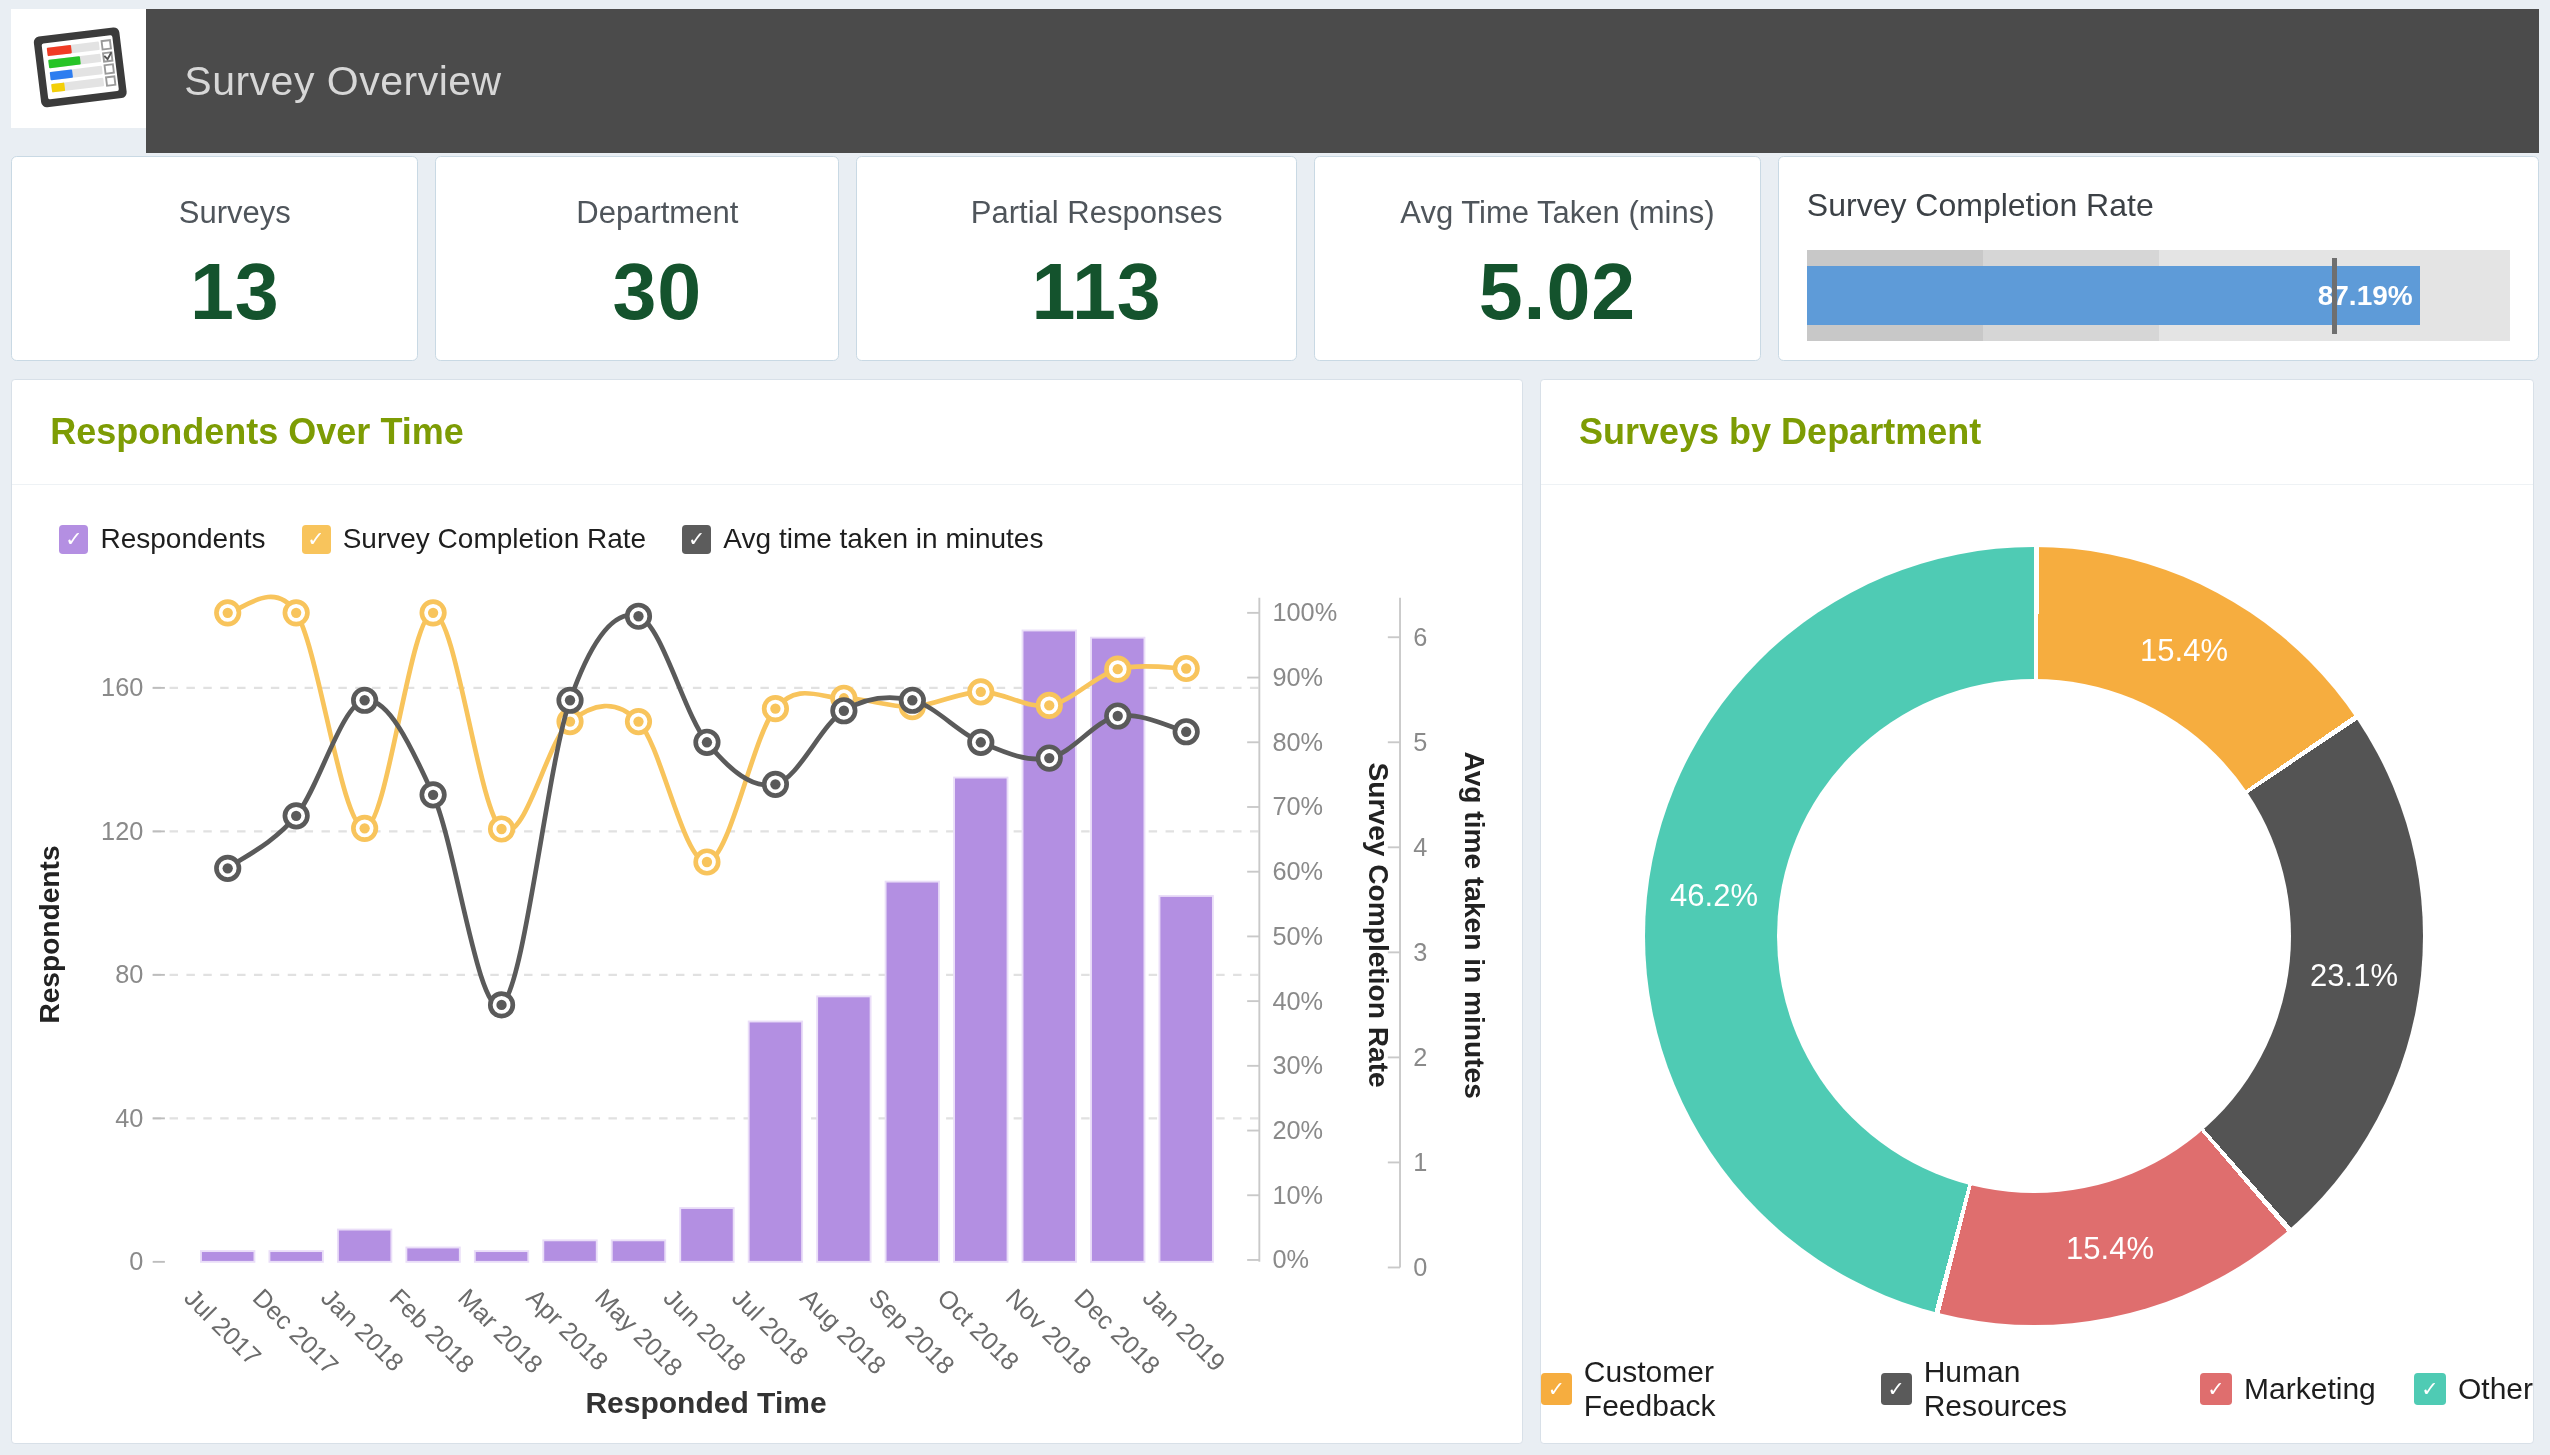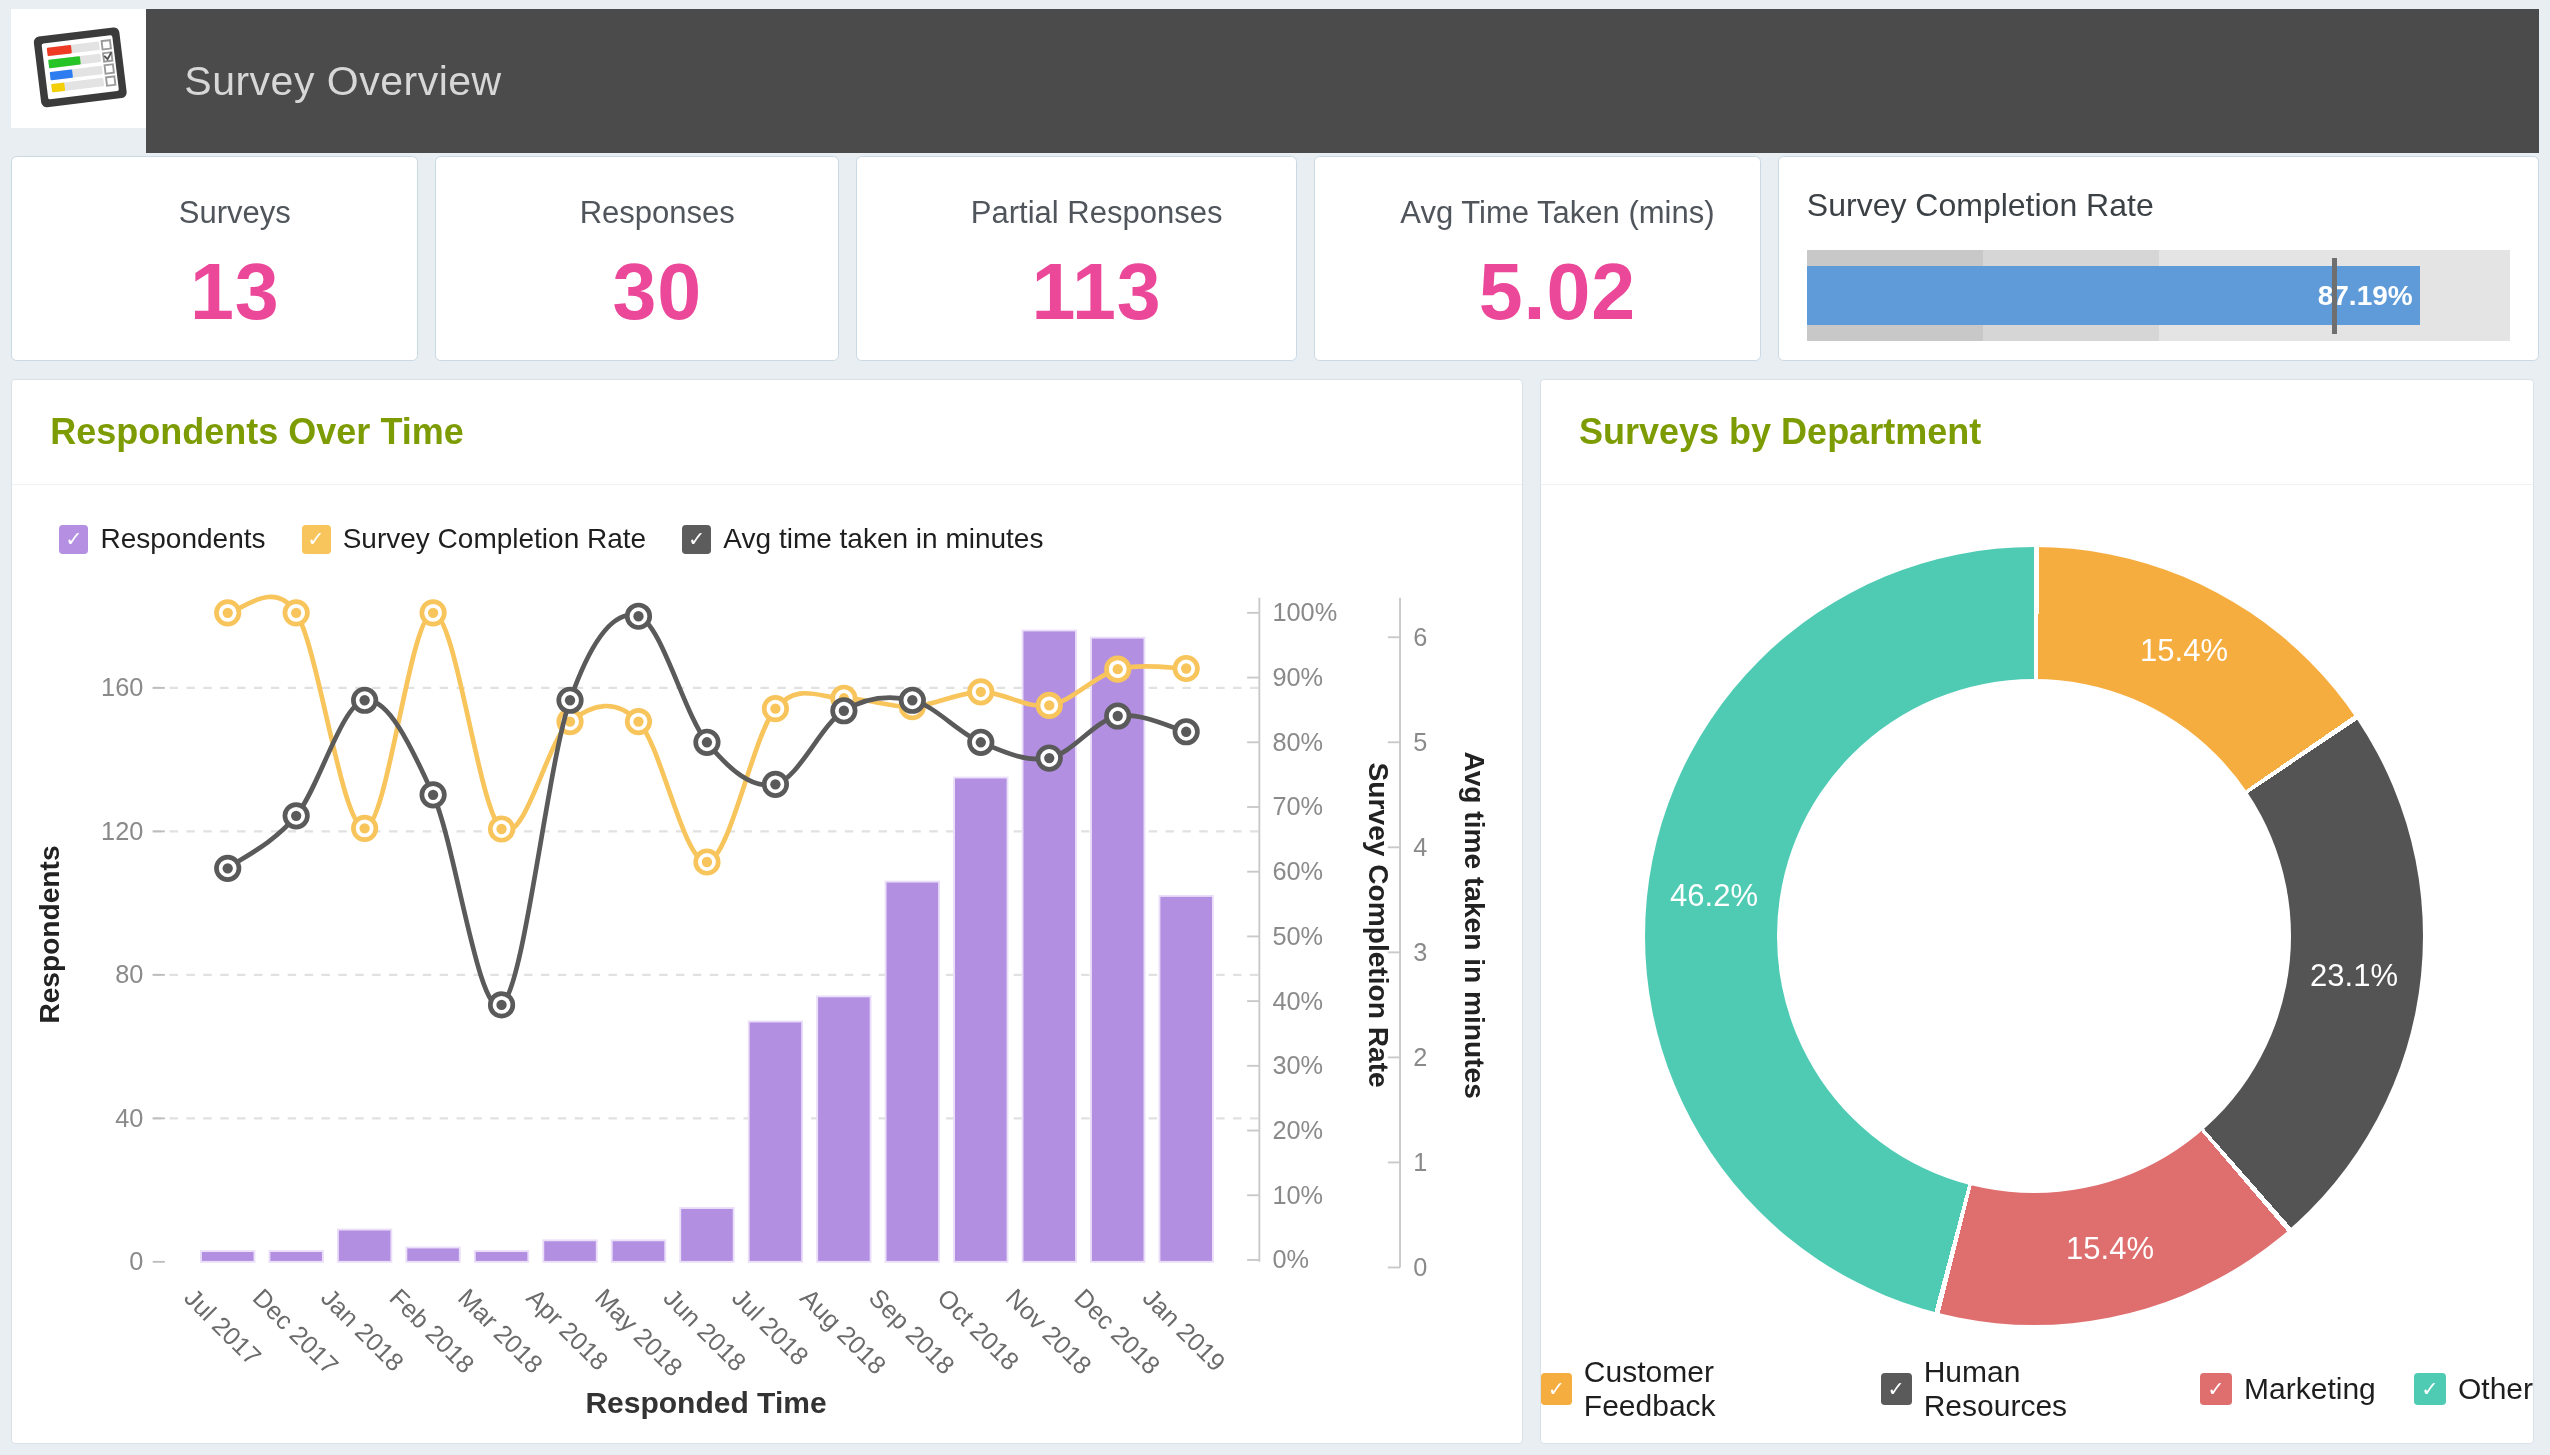--- a/index.html
+++ b/index.html
@@ -8,21 +8,21 @@
   
   #header{position:absolute;left:11.3px;top:9.4px;width:2528px;height:144px;display:flex;}
   #logo-box{width:135px;height:119px;background:#ffffff;flex:none;display:flex;align-items:center;justify-content:center;}
   #header-bar{flex:1;background:#4b4b4b;display:flex;align-items:center;}
   #header-title{color:#d7d7d7;font-size:41px;margin-left:38px;letter-spacing:0.5px;}
 
   
   #kpi-row{position:absolute;left:11.3px;top:156px;width:2528px;height:205px;display:flex;gap:17px;}
   .kpi-card{background:#fff;border:1.9px solid #c9d9e4;border-radius:5.6px;display:flex;flex-direction:column;align-items:center;box-sizing:border-box;padding-left:40px;}
   .kpi-label{margin-top:38px;font-size:31px;color:#4f555b;}
-  .kpi-value{margin-top:15px;font-size:79px;font-weight:600;color:#ec4899;letter-spacing:0.9px;}
+  .kpi-value{margin-top:15px;font-size:79px;font-weight:600;color:#14532d;letter-spacing:0.9px;}
   
   .completion-card{background:#fff;border:1.9px solid #c9d9e4;border-radius:5.6px;box-sizing:border-box;padding:0 28px;}
   .completion-title{margin-top:30px;font-size:32px;color:#3c4146;}
   .bullet-track{position:relative;margin-top:26px;height:91px;background:#e4e4e4;}
   .bullet-band{position:absolute;top:0;bottom:0;left:0;}
   .bullet-bar{position:absolute;left:0;top:16px;height:59px;display:flex;align-items:center;justify-content:flex-end;}
   .bullet-bar span{color:#fff;font-size:28px;font-weight:700;margin-right:7.5px;}
   .bullet-marker{position:absolute;top:7.5px;bottom:7.5px;width:5.6px;}
 
   
@@ -79,21 +79,21 @@
       <div id="header-title">Survey Overview</div>
     </div>
   </div>
 
   <div id="kpi-row">
     <div class="kpi-card" style="flex:357">
       <div class="kpi-label">Surveys</div>
       <div class="kpi-value">13</div>
     </div>
     <div class="kpi-card" style="flex:354">
-      <div class="kpi-label">Responses</div>
+      <div class="kpi-label">Department</div>
       <div class="kpi-value">30</div>
     </div>
     <div class="kpi-card" style="flex:390">
       <div class="kpi-label">Partial Responses</div>
       <div class="kpi-value">113</div>
     </div>
     <div class="kpi-card" style="flex:396">
       <div class="kpi-label">Avg Time Taken (mins)</div>
       <div class="kpi-value">5.02</div>
     </div>

